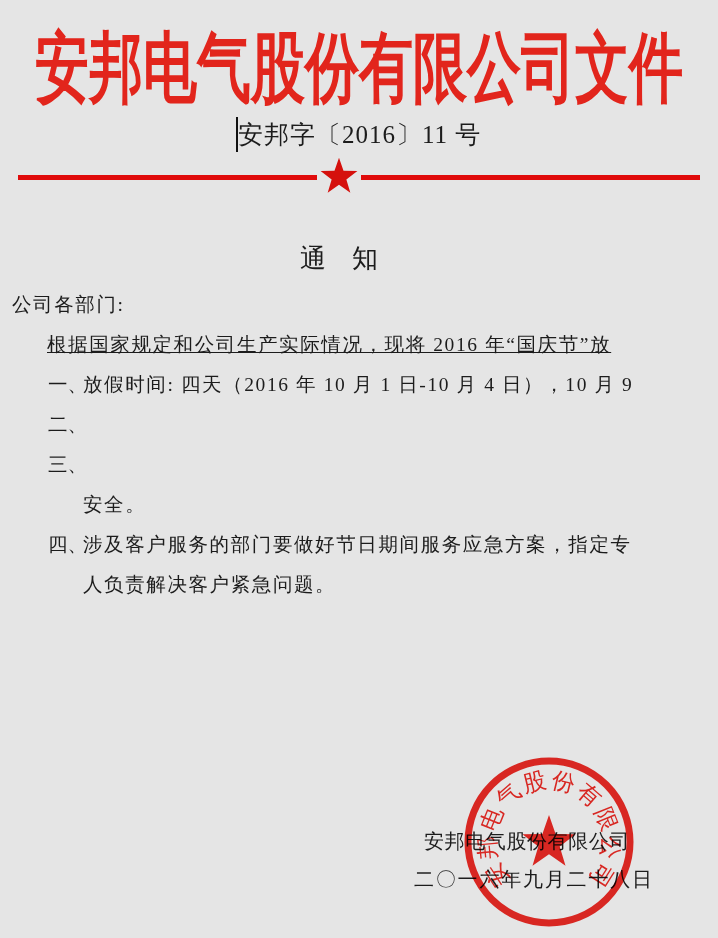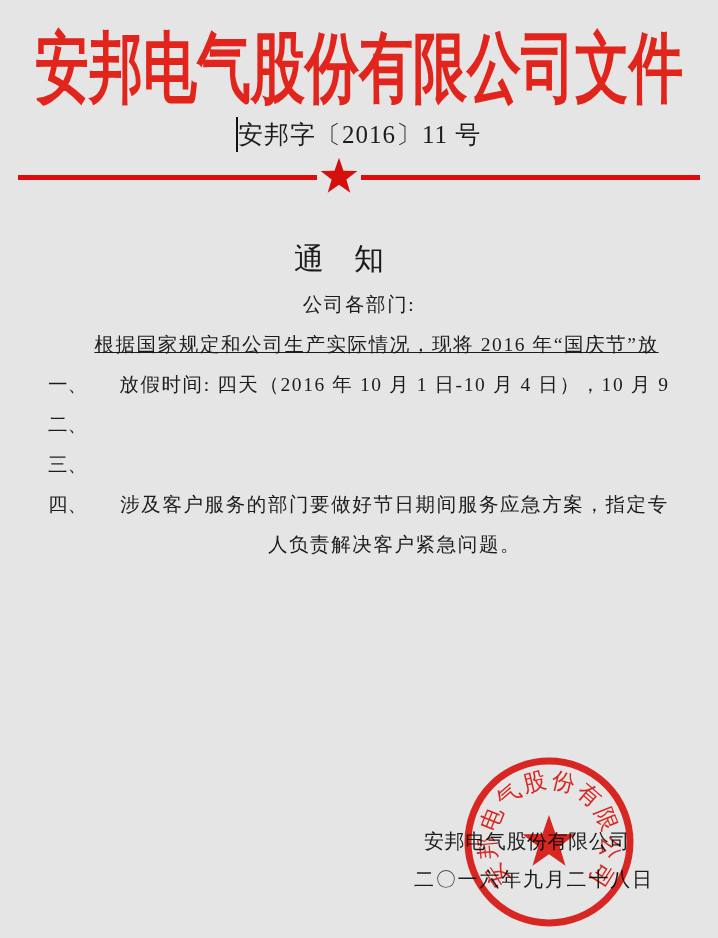--- a/index.html
+++ b/index.html
@@ -55,26 +55,26 @@
     background:var(--rule-red);
   }
   .rule-star{
     position:absolute;top:155px;left:316px;width:46px;height:46px;
     color:var(--star-red);
   }
 
   
   .notice-title{
     position:absolute;top:241px;left:0;width:678px;
-    text-align:center;font-size:30px;line-height:36px;
+    text-align:center;font-size:26px;line-height:36px;
     white-space:nowrap;
   }
   .body-text{
     position:absolute;top:285px;left:12px;width:694px;
-    font-size:19.5px;letter-spacing:1.6px;text-align:center;
+    font-size:19.5px;letter-spacing:1.6px;
   }
   .row{height:40px;line-height:40px;white-space:nowrap;}
   .indent{padding-left:35px;text-decoration:underline;}
   .item{position:relative;padding-left:71px;}
   .item .marker{position:absolute;left:36px;top:0;letter-spacing:0;}
   .cont{padding-left:71px;}
 
   
   .sig-company{
     position:absolute;top:822px;left:424px;height:38px;
@@ -125,20 +125,21 @@
       <span>放假时间: 四天（2016 年 10 月 1 日-10 月 4 日），10 月 9</span>
     </div>
 
     <div class="row item">
       <span class="marker">二、</span>
     </div>
 
     <div class="row item">
       <span class="marker">三、</span>
     </div>
+    <div class="row cont">安全。</div>
 
     <div class="row item">
       <span class="marker">四、</span>
       <span>涉及客户服务的部门要做好节日期间服务应急方案，指定专</span>
     </div>
     <div class="row cont">人负责解决客户紧急问题。</div>
   </div>
 
   <div class="sig-company">安邦电气股份有限公司</div>
   <div class="sig-date">二〇一六年九月二十八日</div>

